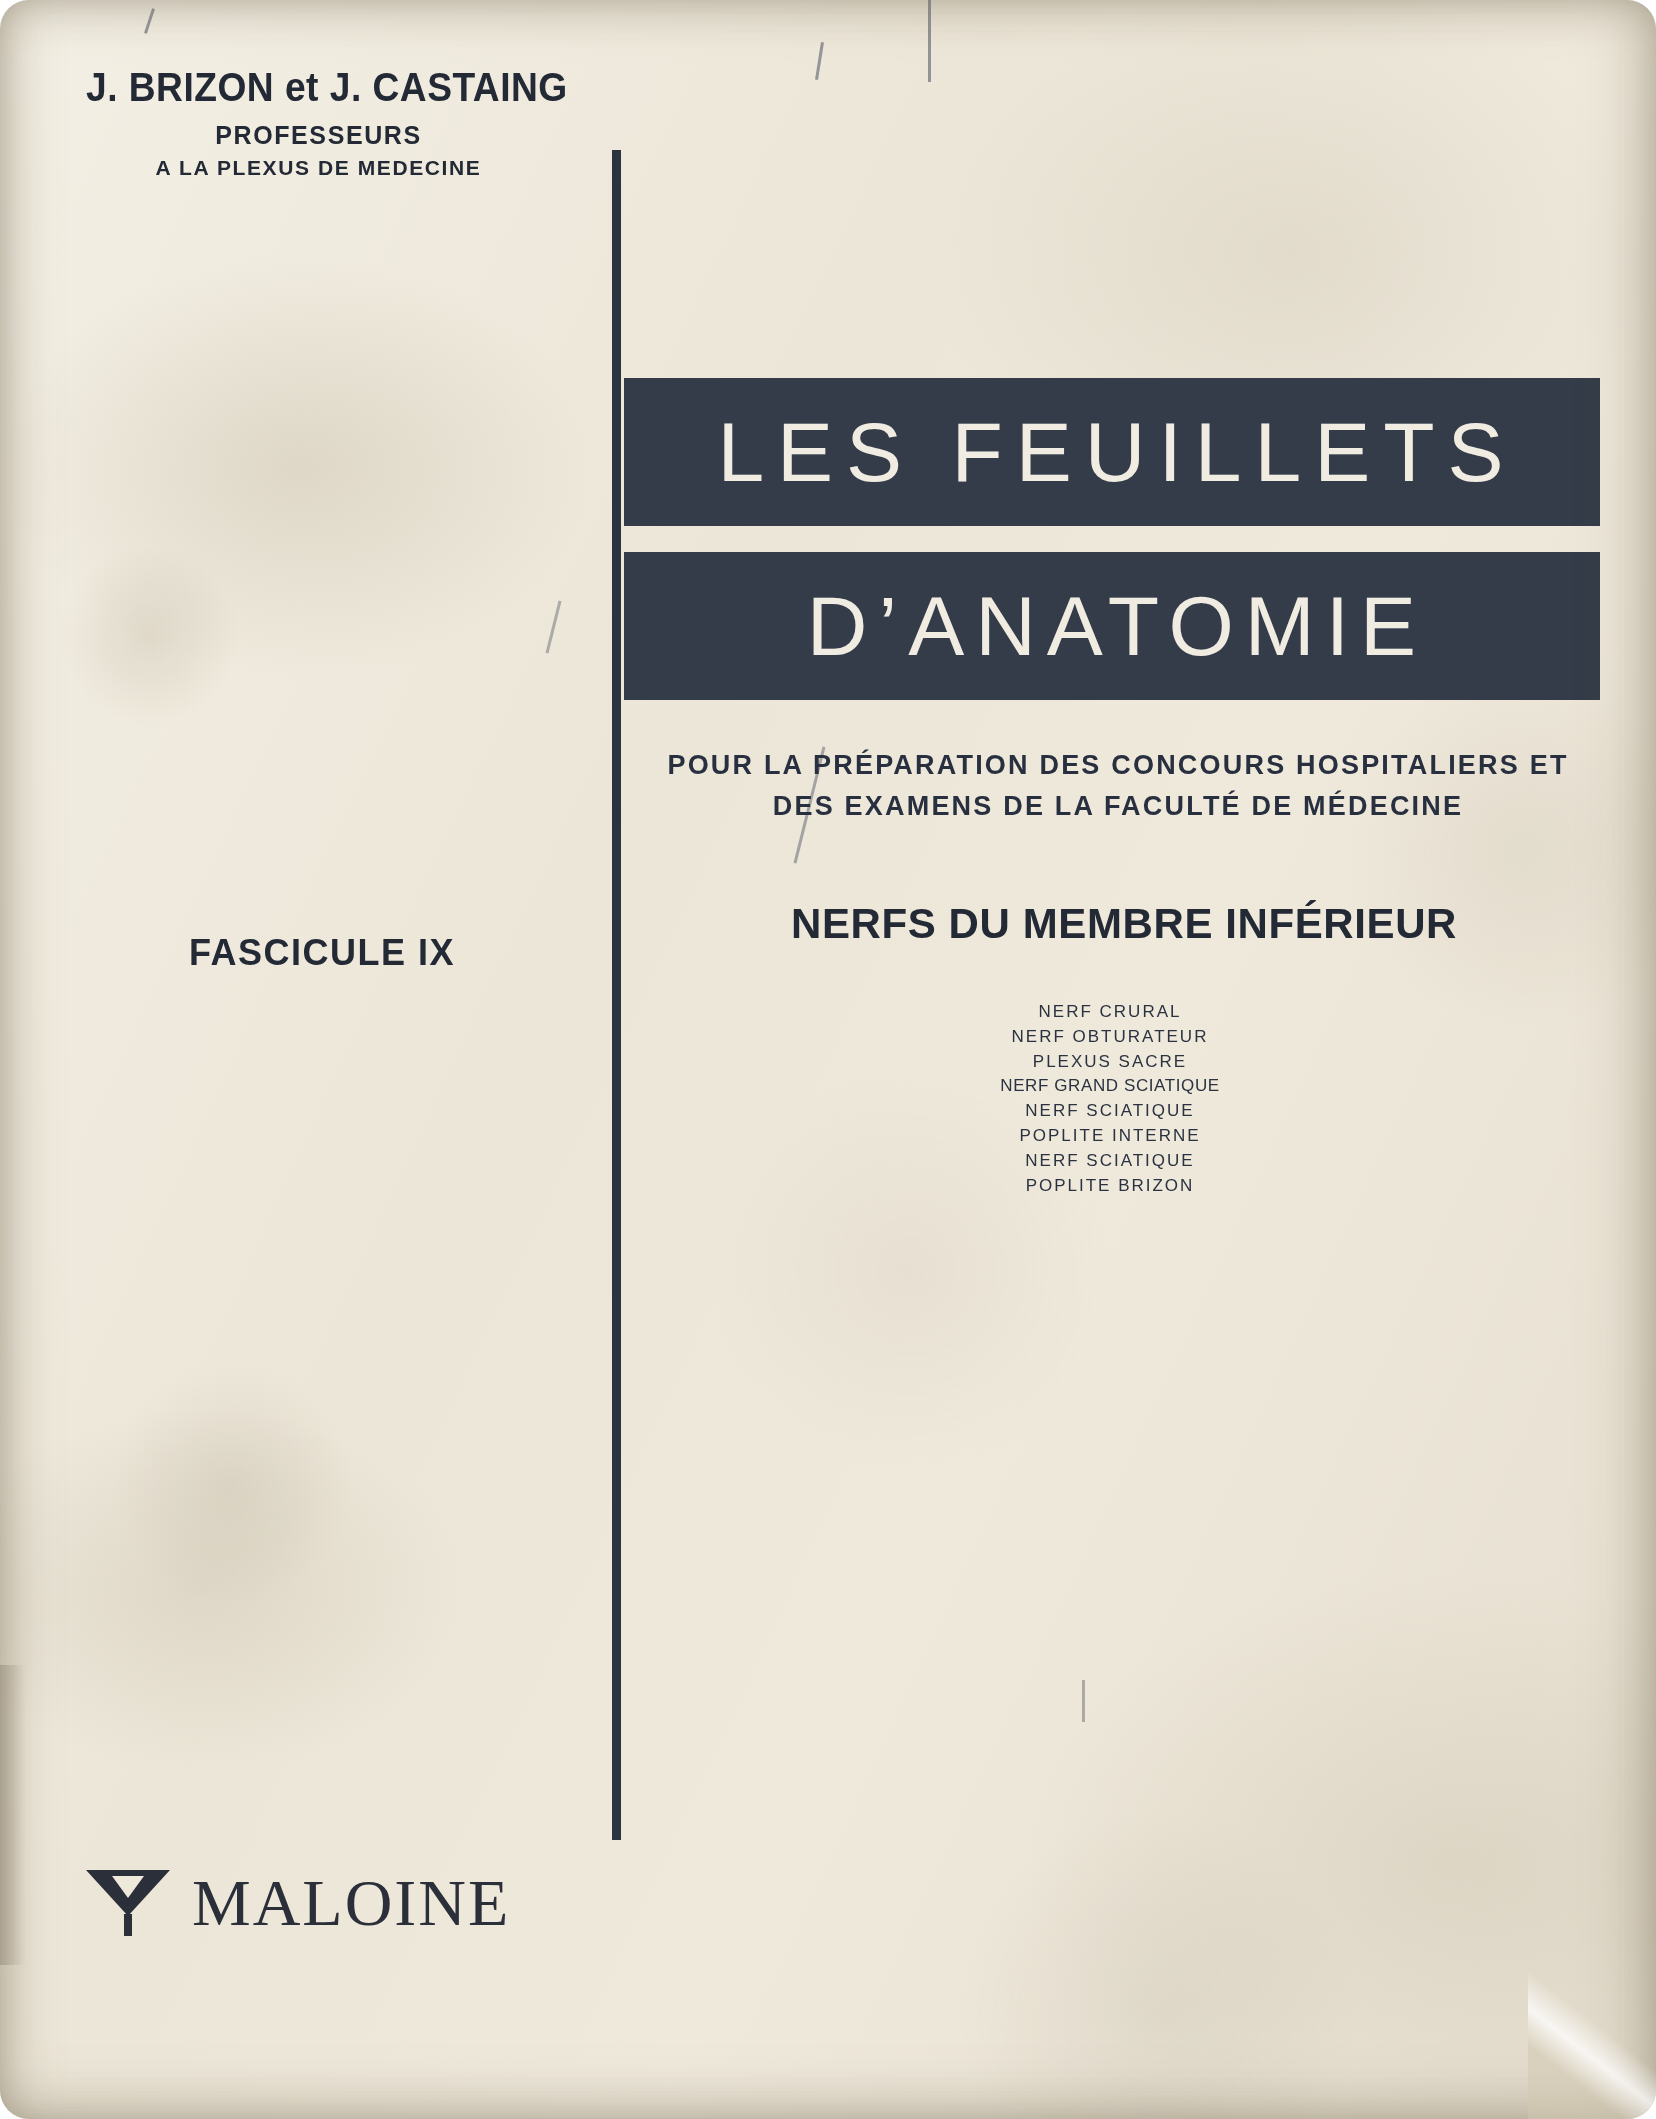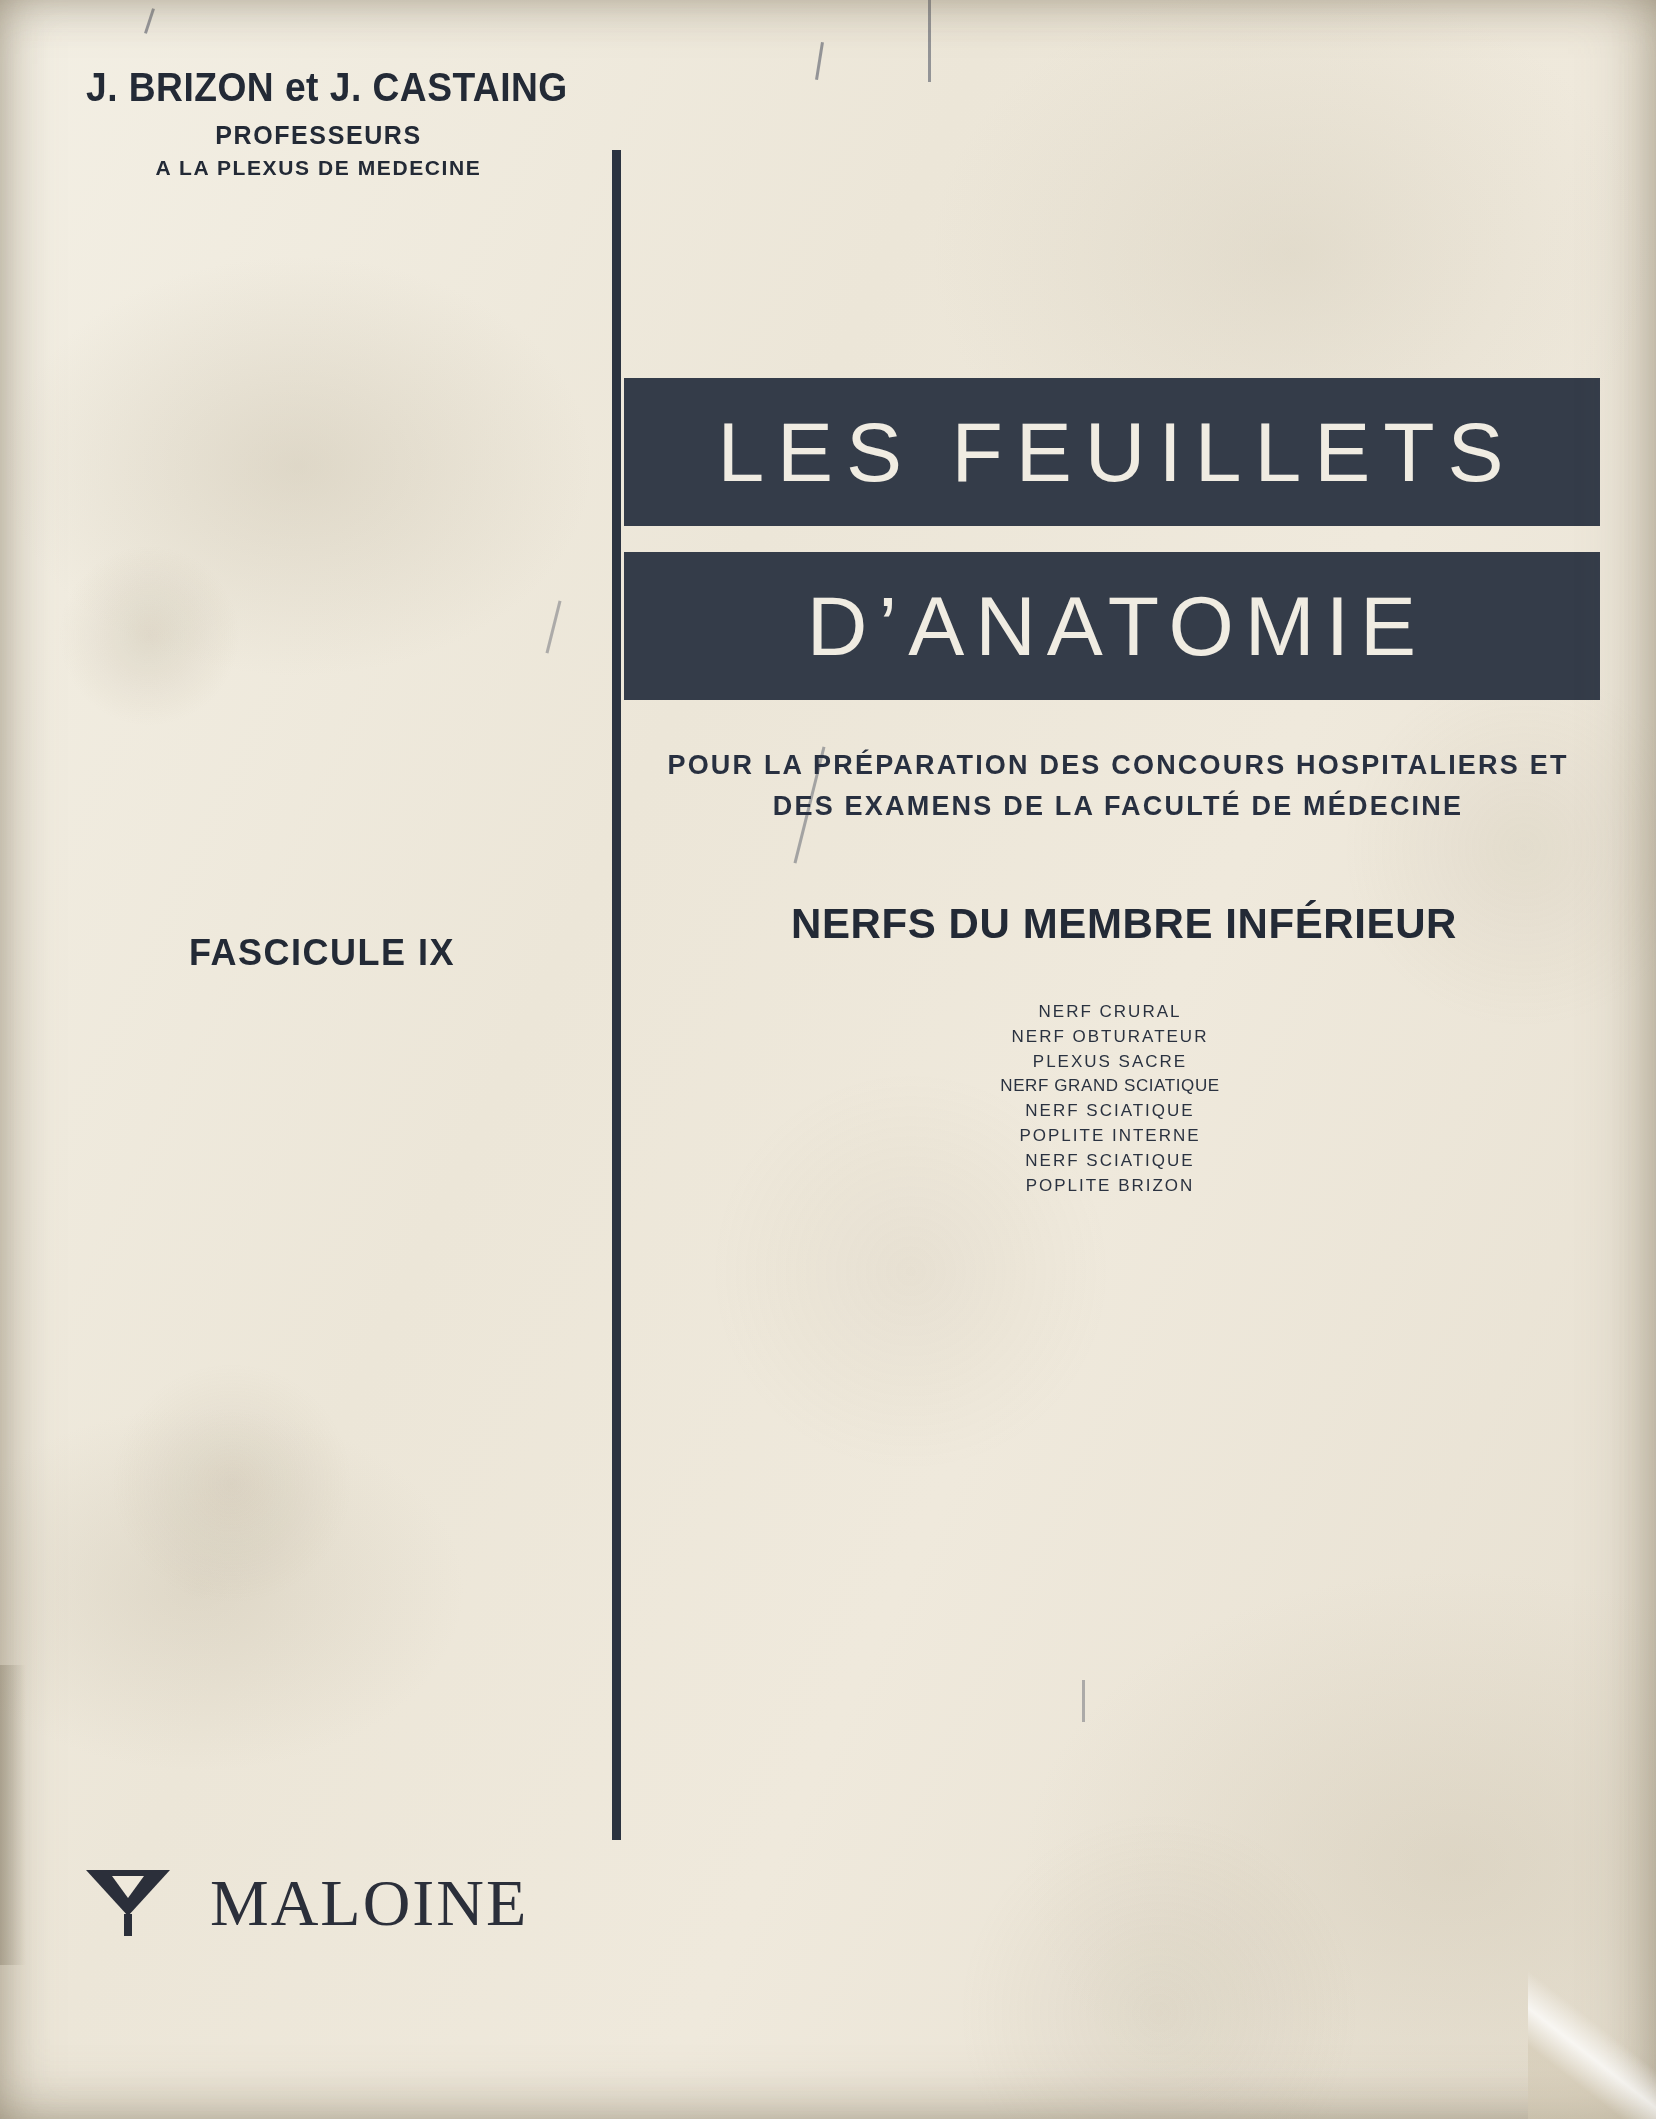--- a/index.html
+++ b/index.html
@@ -16,20 +16,21 @@
     width: 1656px;
     height: 2119px;
     overflow: hidden;
     background: #efeade;
     background-image:
       radial-gradient(ellipse 420px 300px at 18% 22%, rgba(190,180,158,0.35) 0%, rgba(190,180,158,0) 70%),
       radial-gradient(ellipse 500px 380px at 78% 12%, rgba(198,190,170,0.30) 0%, rgba(198,190,170,0) 72%),
       radial-gradient(ellipse 620px 420px at 88% 88%, rgba(196,186,164,0.32) 0%, rgba(196,186,164,0) 70%),
       radial-gradient(ellipse 380px 260px at 12% 75%, rgba(186,176,154,0.28) 0%, rgba(186,176,154,0) 70%),
       linear-gradient(115deg, #f3efe4 0%, #ece6d8 38%, #efe9dc 62%, #e6dfd0 100%);
+    border-radius: 29px;
   }
 
   
   .grain {
     position: absolute;
     inset: 0;
     pointer-events: none;
     background-image:
       radial-gradient(circle at 9% 30%, rgba(150,138,112,0.16) 0px, rgba(150,138,112,0) 90px),
       radial-gradient(circle at 14% 70%, rgba(150,138,112,0.13) 0px, rgba(150,138,112,0) 120px),
@@ -194,21 +195,21 @@
   .publisher {
     position: absolute;
     left: 86px;
     top: 1870px;
     width: 620px;
     color: #2b2f3a;
   }
   .pub-row {
     display: flex;
     align-items: flex-end;
-    gap: 40px;
+    gap: 22px;
   }
   .pub-mark {
     width: 84px;
     height: 66px;
     position: relative;
     flex: 0 0 auto;
   }
   .pub-mark .tri-out {
     position: absolute;
     left: 0; top: 0;

